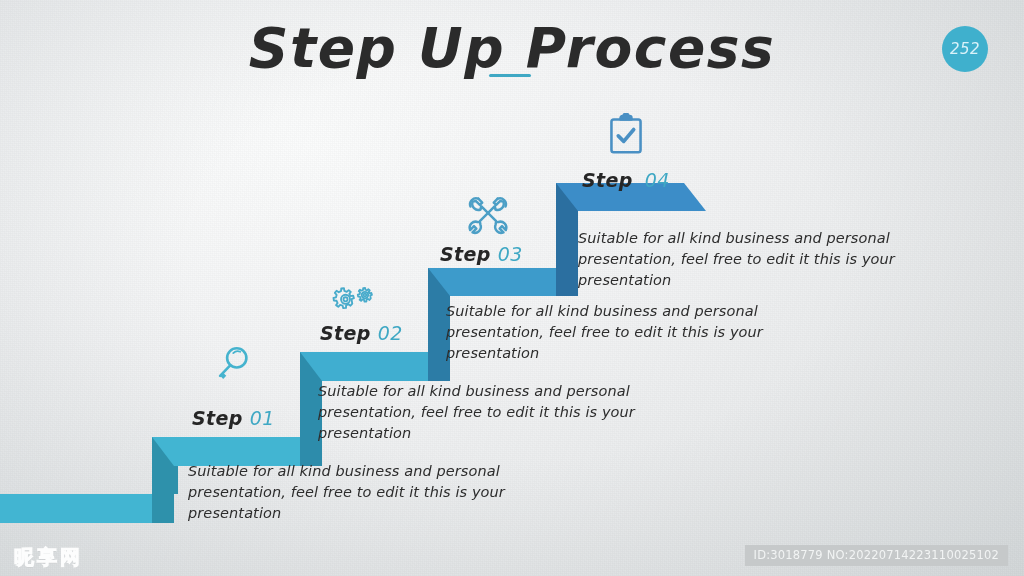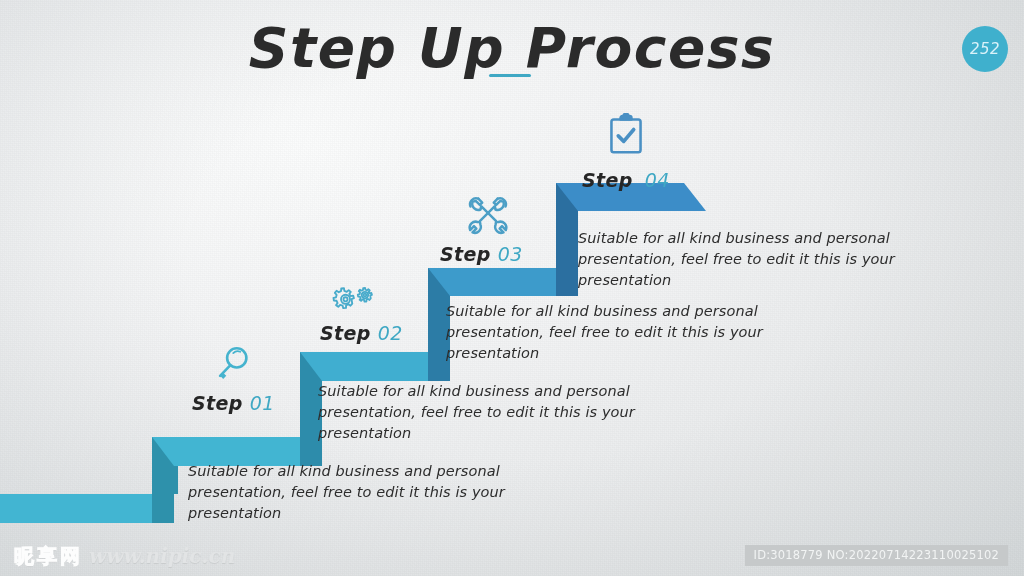--- a/index.html
+++ b/index.html
@@ -36,21 +36,21 @@
     font-style:italic;font-weight:700;
     font-size:55px;letter-spacing:1.5px;
     color:#2b2b2b;
     white-space:nowrap;
   }
   .title-underline{
     position:absolute;left:489px;top:74px;width:42px;height:3px;
     background:#3fa8c4;border-radius:2px;
   }
   .badge{
-    position:absolute;right:16px;top:26px;width:46px;height:46px;border-radius:50%;
+    position:absolute;right:36px;top:26px;width:46px;height:46px;border-radius:50%;
     background:#3fb0cd;
     display:flex;align-items:center;justify-content:center;
     color:#d9f2f9;font-style:italic;font-size:15px;letter-spacing:.5px;
   }
 
   
   .stair{position:absolute;left:0;top:0;width:1024px;height:576px;pointer-events:none;}
 
   
   .step-label{
@@ -136,21 +136,21 @@
     <polygon points="556,211 578,211 578,296 556,296" fill="#2b6fa0"></polygon>
   </svg>
 
 
   <svg class="icon" style="left:214px;top:343px;" width="42" height="42" viewBox="0 0 48 48" fill="none" stroke="#45b3ce" stroke-width="3" stroke-linecap="round">
     <circle cx="26" cy="17" r="11"></circle>
     <path d="M18.5 25.5 L7 37.5"></path>
     <path d="M10.5 34 L7 37.5 L10.5 41 L14 37.5 Z" fill="#45b3ce" stroke="none"></path>
     <path d="M22 11.5 A7.5 7.5 0 0 1 30 10" stroke-width="2"></path>
   </svg>
-  <div class="step-label" style="left:192px;top:392px;">
+  <div class="step-label" style="left:192px;top:407px;">
     <span>Step</span><span class="num" style="color:#3fa8c4;">01</span>
   </div>
   <div class="step-body" style="left:188px;top:461px;">Suitable for all kind business and personal presentation, feel free to edit it this is your presentation</div>
 
   <svg class="icon" style="left:330px;top:283px;" width="48" height="34" viewBox="0 0 68 48" fill="none" stroke="#48abcb" stroke-width="2.6" stroke-linejoin="round">
     <path d="M22 16.5 l3.4 -1.3 l-1.1 -3.7 l-3.5 .7 l-1.9 -2.9 l2.1 -2.9 l-2.9 -2.5 l-2.7 2.4 l-3.3 -1.3 l-.5 -3.6 l-3.8 .2 l-.3 3.6 l-3.2 1.6 l-3 -2 l-2.4 3 l2.5 2.6 l-.9 3.5 l-3.5 .8 l.6 3.8 l3.6 .2 l1.5 3.2 l-2.1 2.9 l3.1 2.3 l2.5 -2.6 l3.5 1 l.9 3.5 l3.8 -.4 l.1 -3.6 l3.2 -1.6 l2.9 2.1 l2.5 -2.9 Z" transform="translate(8,6) scale(1.02)"></path>
     <circle cx="22" cy="23" r="6.4"></circle>
     <circle cx="22" cy="23" r="2.9"></circle>
     <path d="M13 9.5 l2.4 -.9 l-.8 -2.6 l-2.5 .5 l-1.3 -2 l1.5 -2 l-2 -1.8 l-1.9 1.7 l-2.3 -.9 l-.4 -2.5 l-2.7 .1 l-.2 2.5 l-2.2 1.2 l-2.1 -1.4 l-1.7 2.1 l1.8 1.8 l-.7 2.5 l-2.5 .5 l.5 2.7 l2.5 .2 l1 2.2 l-1.4 2.1 l2.1 1.6 l1.8 -1.9 l2.4 .7 l.6 2.5 l2.7 -.3 l.1 -2.5 l2.2 -1.2 l2 1.5 l1.8 -2.1 Z" transform="translate(44,8) scale(1.0)"></path>
     <circle cx="49.5" cy="17" r="4.6"></circle>
@@ -184,18 +184,17 @@
     <span>Step</span><span class="num" style="color:#3fa8c4;margin-left:12px;">04</span>
   </div>
   <div class="step-body" style="left:578px;top:228px;width:340px;">Suitable for all kind business and personal presentation, feel free to edit it this is your presentation</div>
 
   <div class="wm">
     <div class="wm-cn">
       <span>昵</span>
       <span>享</span>
       <span>网</span>
     </div>
-    <div class="wm-url">www.nipic.cn</div>
   </div>
 
   <div class="idbar">ID:3018779 NO:20220714223110025102</div>
 
 </div>
 
 </body></html>

